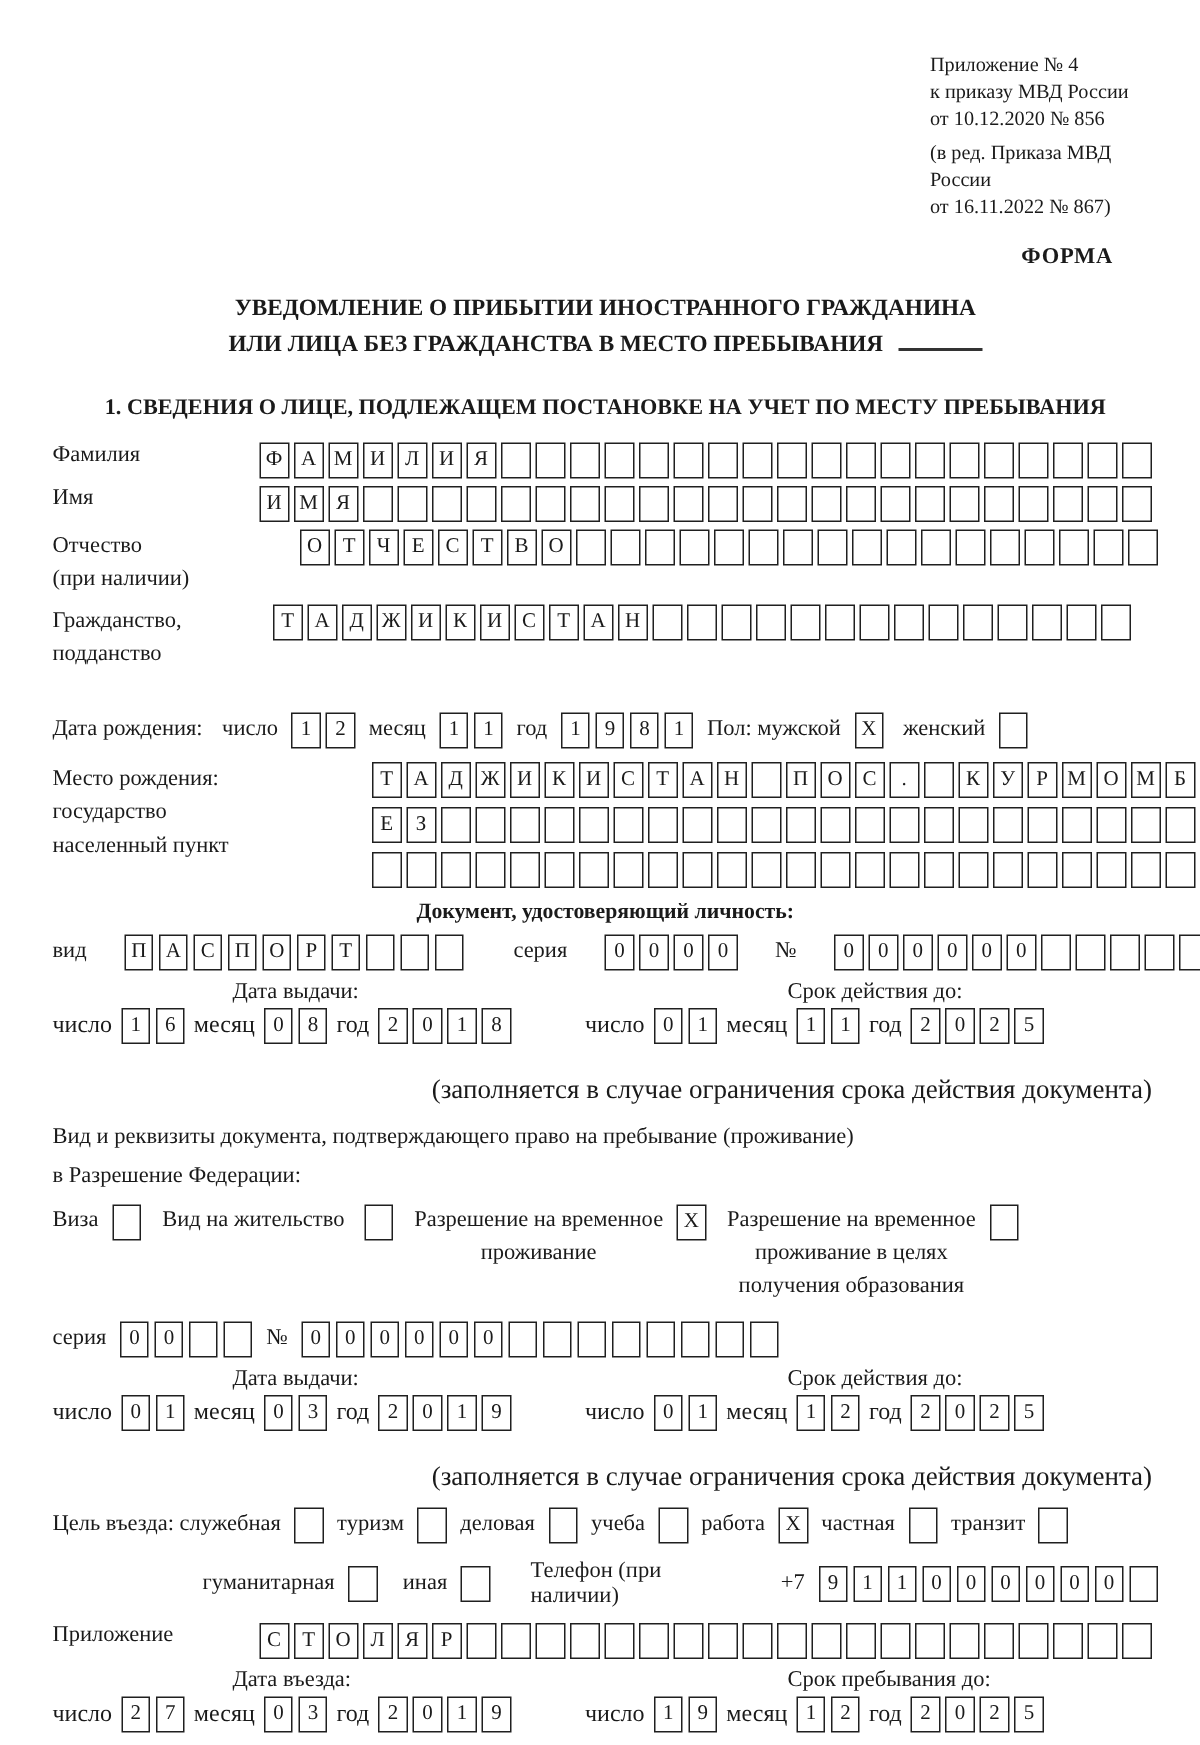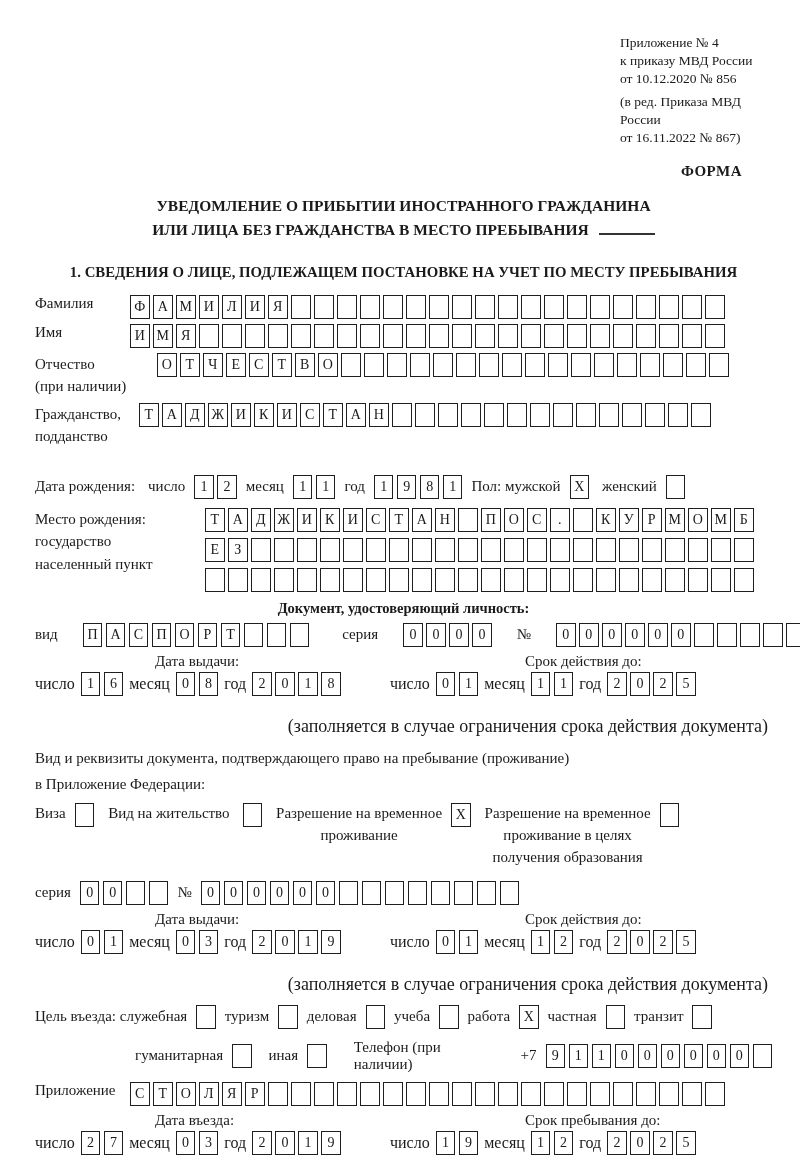--- a/index.html
+++ b/index.html
@@ -10,21 +10,21 @@
   }
   .sheet{padding:34px 28px 0 35px;}
   
   .annex-block{margin-left:585px;font-size:13.5px;line-height:1.32;}
   .annex-edit{margin-top:6px;}
   .forma{ text-align:right;padding-right:30px;font-weight:bold;font-size:15px;margin-top:16px;letter-spacing:.5px;}
   .title{text-align:center;font-weight:bold;font-size:15.5px;line-height:1.55;margin-top:14px;}
   .blank-line{display:inline-block;width:56px;border-bottom:2px solid #333;height:13px;margin-left:10px;}
   .section-head{text-align:center;font-weight:bold;font-size:14.8px;margin-top:22px;margin-bottom:14px;}
   
-  .row{display:flex;align-items:flex-start;margin:5px 0;font-size:15px;}
+  .row{display:flex;align-items:flex-start;margin:5px 0;font-size:15px;gap:43px;}
   .lbl{white-space:nowrap;}
   .cells{display:flex;gap:3.5px;}
   .cell{
     width:17.5px;height:22px;border:1.6px solid #1f1f1f;
     display:flex;align-items:center;justify-content:center;
     font-size:14px;flex:0 0 auto;background:#fff;
   }
   .stack{display:flex;flex-direction:column;gap:6px;}
   .lblcol{line-height:1.5;}
   .w95{width:95px;flex:0 0 95px;}
@@ -398,21 +398,21 @@
           <span class="cell">0</span>
           <span class="cell">2</span>
           <span class="cell">5</span>
         </span>
     </div>
   </div>
   <div class="note">(заполняется в случае ограничения срока действия документа)</div>
 
   <div class="para">
     <div>Вид и реквизиты документа, подтверждающего право на пребывание (проживание)</div>
-    <div>в Приложение Федерации:</div>
+    <div>в Разрешение Федерации:</div>
   </div>
 
   <div class="permit-row">
     <div class="permit-opt">
       <span class="opt-label">Виза</span>
       <span class="cells">
           <span class="cell"></span>
         </span>
     </div>
     <div class="permit-opt" style="gap:13px;">

